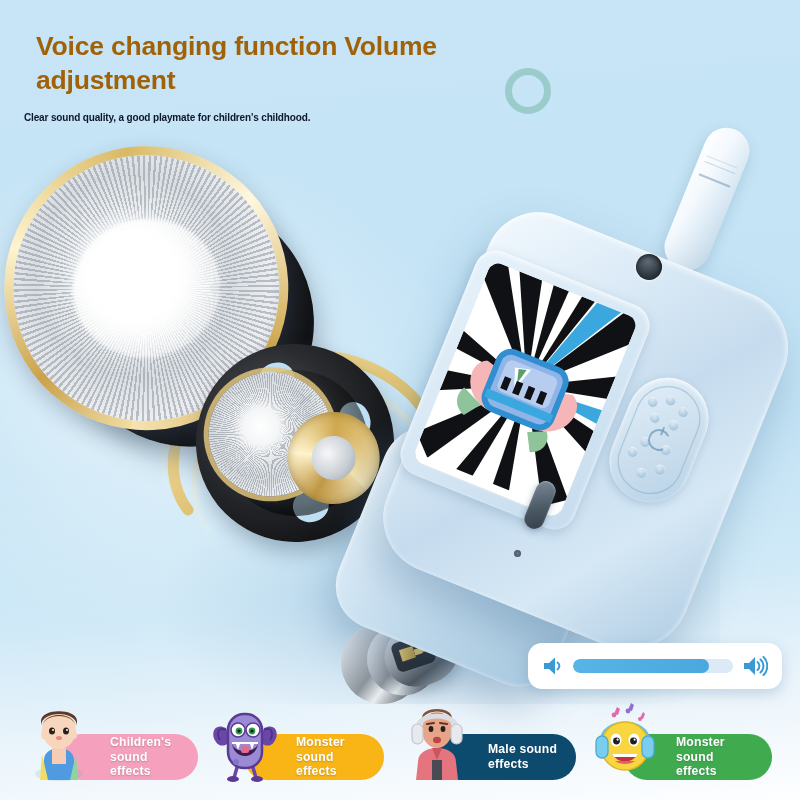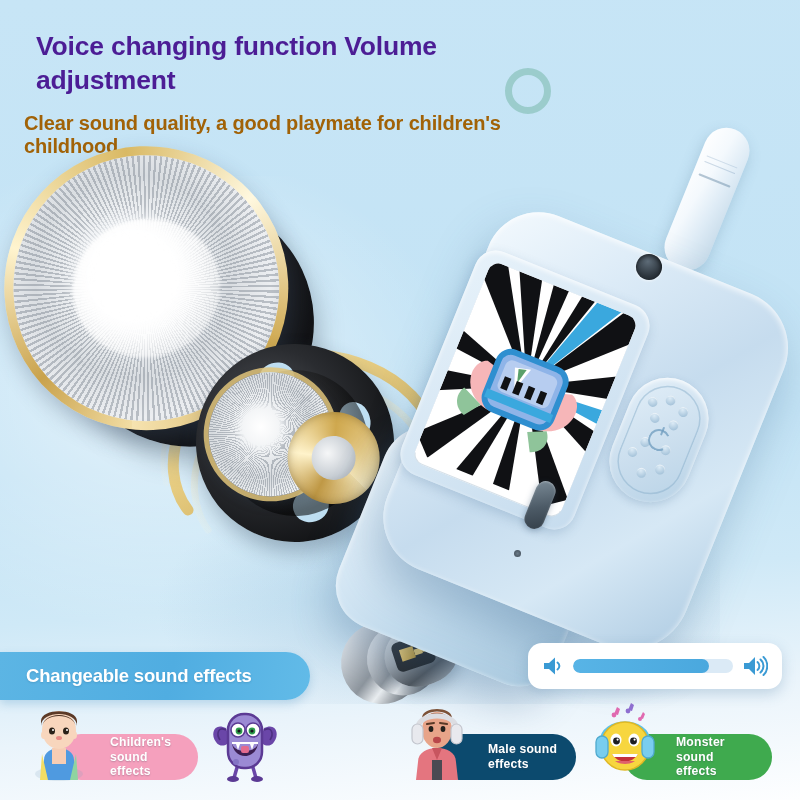--- a/index.html
+++ b/index.html
@@ -29,25 +29,25 @@
   .deco-ring {
     position:absolute; left:505px; top:68px; width:46px; height:46px;
     border-radius:50%;
     border:7px solid rgba(124,186,174,.58);
   }
 
   
   .headline {
     position:absolute; left:36px; top:30px; width:470px;
     font-size:26.5px; font-weight:bold; line-height:1.28;
-    color:#4c1d95; letter-spacing:-.2px;
+    color:#a16207; letter-spacing:-.2px;
   }
   .subline {
     position:absolute; left:24px; top:112px; width:560px;
-    font-size:20px; font-weight:bold; color:#a16207;
+    font-size:10px; font-weight:bold; color:#0f172a;
     letter-spacing:-.15px;
   }
 
   
   .speaker-group { position:absolute; left:0; top:138px; width:480px; height:470px; }
 
   
   .driver-big { position:absolute; left:6px; top:6px; width:300px; height:300px;
     transform:rotate(-14deg); }
   .db-basket {
@@ -461,23 +461,20 @@
       <div class="vol-fill" style="width:85%"></div>
     </div>
     <svg width="26" height="22" viewBox="0 0 26 22">
       <polygon points="2,8 7,8 13,2 13,20 7,14 2,14" fill="#3a9ad4"></polygon>
       <path d="M15.5 7 C18 9 18 13 15.5 15" fill="none" stroke="#3a9ad4" stroke-width="2" stroke-linecap="round"></path>
       <path d="M18.5 4.5 C22.5 8 22.5 14 18.5 17.5" fill="none" stroke="#3a9ad4" stroke-width="2" stroke-linecap="round"></path>
       <path d="M21.5 2 C26.5 6.5 26.5 15.5 21.5 20" fill="none" stroke="#3a9ad4" stroke-width="2" stroke-linecap="round"></path>
     </svg>
   </div>
 
-  <div class="banner">
-    <span class="banner-label">Changeable sound effects</span>
-  </div>
 
   <div class="effects">
 
     <div class="effect-item e1">
       <div class="effect-pill">
         <span class="effect-label">Children's sound
 effects</span>
       </div>
       <svg class="effect-avatar" viewBox="0 0 74 80">
         <ellipse cx="37" cy="72" rx="24" ry="7" fill="rgba(120,160,190,.18)"></ellipse>
@@ -492,20 +489,24 @@
         <ellipse cx="44" cy="29" rx="3" ry="3.6" fill="#2a2118"></ellipse>
         <circle cx="31" cy="28" r="1" fill="#fff"></circle>
         <circle cx="45" cy="28" r="1" fill="#fff"></circle>
         <ellipse cx="37" cy="36" rx="3" ry="2" fill="#e98a86"></ellipse>
         <ellipse cx="22" cy="33" rx="3" ry="4" fill="#f8d6bd"></ellipse>
         <ellipse cx="52" cy="33" rx="3" ry="4" fill="#f8d6bd"></ellipse>
       </svg>
     </div>
 
     <div class="effect-item e2">
+      <div class="effect-pill">
+        <span class="effect-label">Monster
+sound effects</span>
+      </div>
       <svg class="effect-avatar" viewBox="0 0 74 80">
         <path d="M18 26 C6 20 2 32 8 40 C12 46 20 44 22 38 Z" fill="#6a46a8"></path>
         <path d="M56 26 C68 20 72 32 66 40 C62 46 54 44 52 38 Z" fill="#6a46a8"></path>
         <path d="M18 28 C10 24 8 32 12 38" fill="none" stroke="#4d2f80" stroke-width="1.6"></path>
         <path d="M56 28 C64 24 66 32 62 38" fill="none" stroke="#4d2f80" stroke-width="1.6"></path>
         <path d="M30 62 L26 76" stroke="#6a46a8" stroke-width="3.5" stroke-linecap="round"></path>
         <path d="M44 62 L48 76" stroke="#6a46a8" stroke-width="3.5" stroke-linecap="round"></path>
         <ellipse cx="25" cy="77" rx="6" ry="3" fill="#5b3a94"></ellipse>
         <ellipse cx="49" cy="77" rx="6" ry="3" fill="#5b3a94"></ellipse>
         <rect x="20" y="12" width="34" height="54" rx="16" fill="#9b8ad4" stroke="#5b3a94" stroke-width="2.5"></rect>

